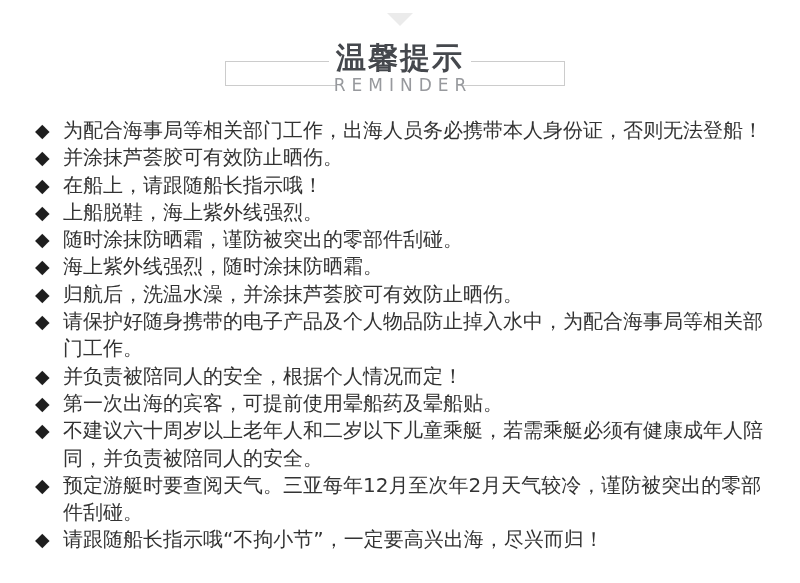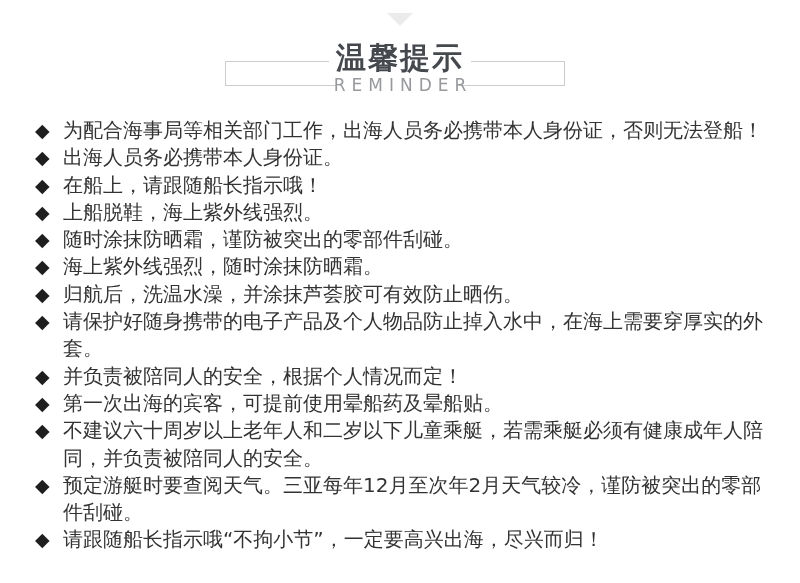--- a/index.html
+++ b/index.html
@@ -91,21 +91,21 @@
     <div class="subtitle">REMINDER</div>
   </div>
 
   <ul class="notice-list">
     <li class="item">
       <span class="bullet">◆</span>
       <span class="text">为配合海事局等相关部门工作，出海人员务必携带本人身份证，否则无法登船！</span>
     </li>
     <li class="item">
       <span class="bullet">◆</span>
-      <span class="text">出海人员务必携带本人身份证。</span>
+      <span class="text">并涂抹芦荟胶可有效防止晒伤。</span>
     </li>
     <li class="item">
       <span class="bullet">◆</span>
       <span class="text">在船上，请跟随船长指示哦！</span>
     </li>
     <li class="item">
       <span class="bullet">◆</span>
       <span class="text">上船脱鞋，海上紫外线强烈。</span>
     </li>
     <li class="item">
@@ -115,21 +115,21 @@
     <li class="item">
       <span class="bullet">◆</span>
       <span class="text">海上紫外线强烈，随时涂抹防晒霜。</span>
     </li>
     <li class="item">
       <span class="bullet">◆</span>
       <span class="text">归航后，洗温水澡，并涂抹芦荟胶可有效防止晒伤。</span>
     </li>
     <li class="item">
       <span class="bullet">◆</span>
-      <span class="text">请保护好随身携带的电子产品及个人物品防止掉入水中，在海上需要穿厚实的外套。</span>
+      <span class="text">请保护好随身携带的电子产品及个人物品防止掉入水中，为配合海事局等相关部门工作。</span>
     </li>
     <li class="item">
       <span class="bullet">◆</span>
       <span class="text">并负责被陪同人的安全，根据个人情况而定！</span>
     </li>
     <li class="item">
       <span class="bullet">◆</span>
       <span class="text">第一次出海的宾客，可提前使用晕船药及晕船贴。</span>
     </li>
     <li class="item">

